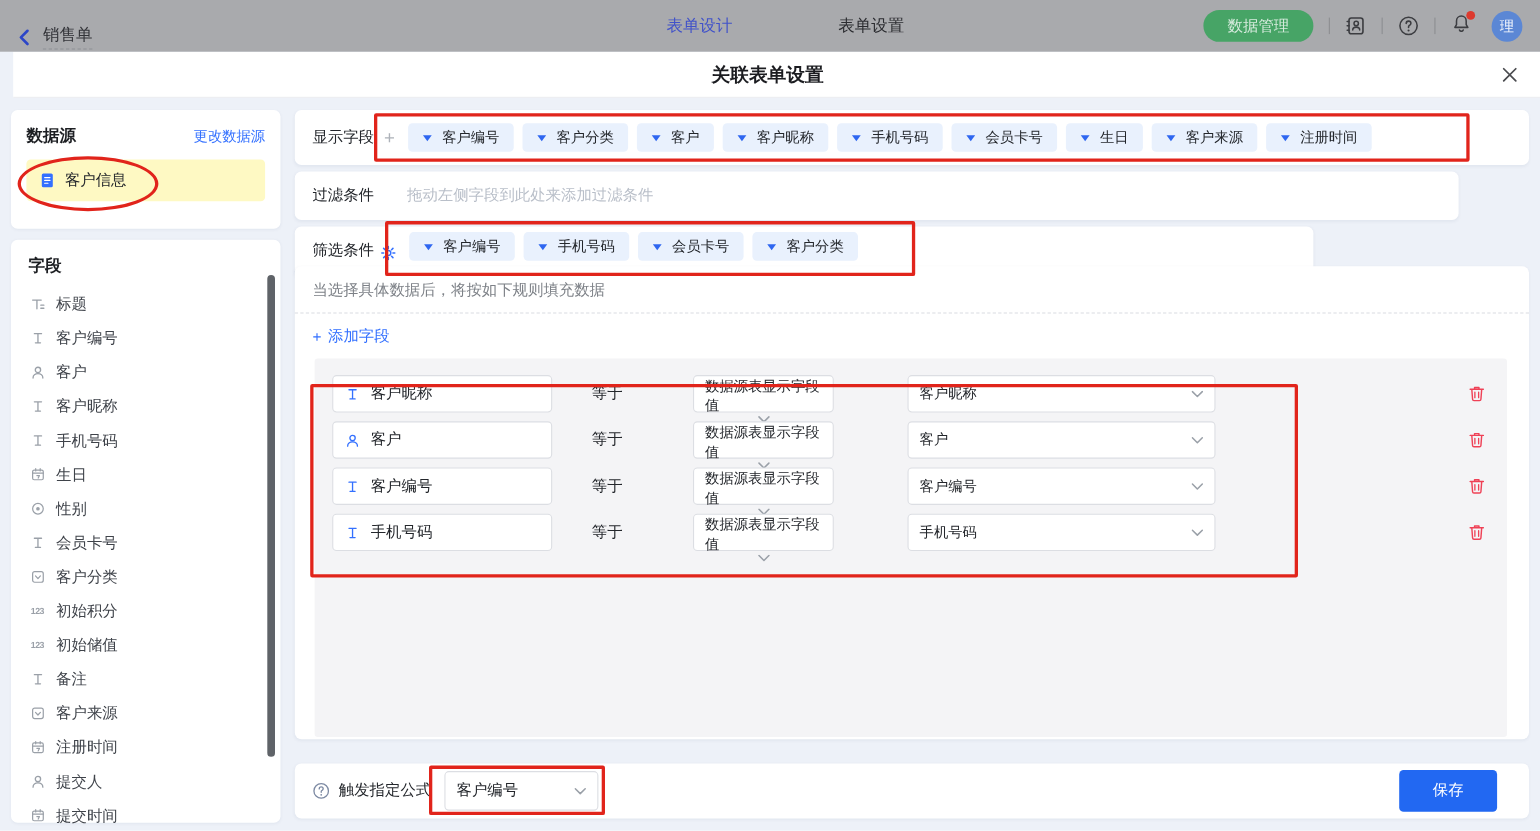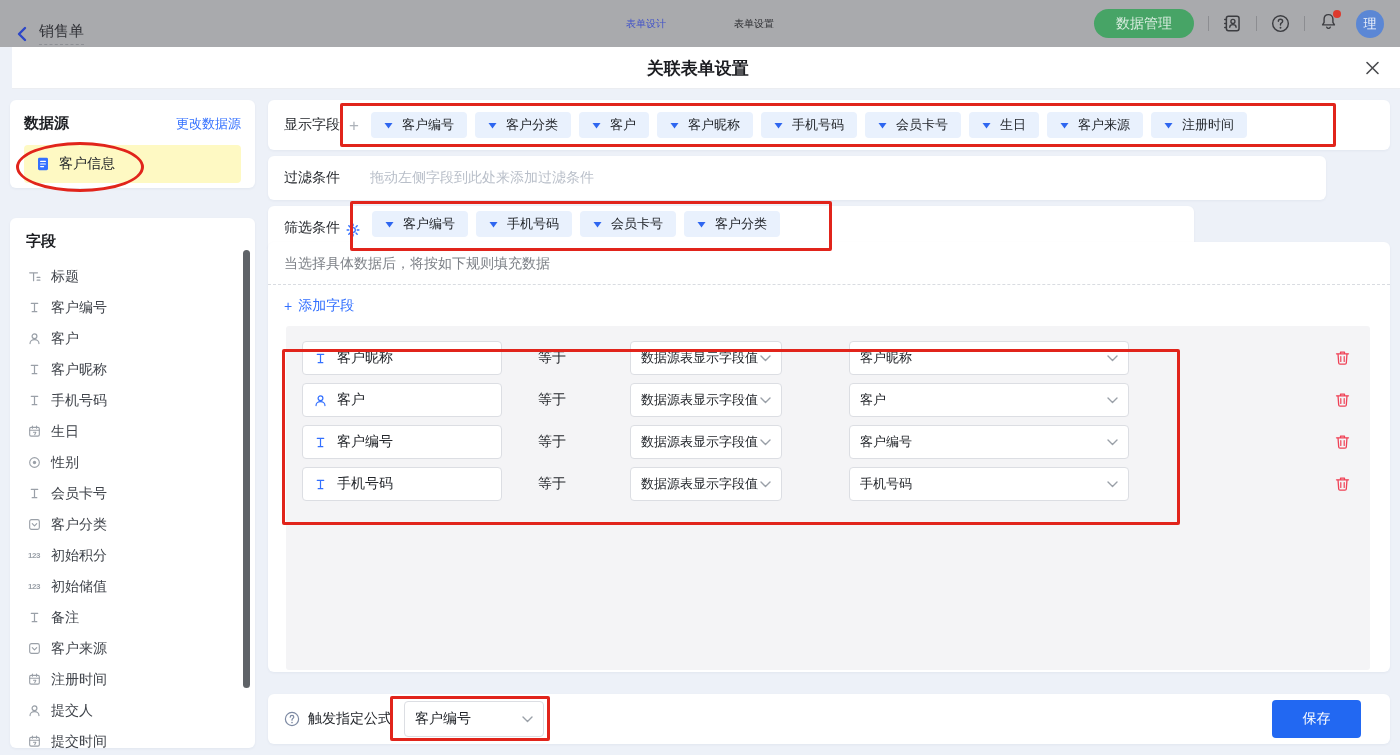--- a/index.html
+++ b/index.html
@@ -6,40 +6,40 @@
   body{font-family:"Liberation Sans","DejaVu Sans",sans-serif;-webkit-font-smoothing:antialiased;}
   .page{position:relative;width:1400px;height:755px;background:#edf1f8;overflow:hidden;}
 
   
   .topbar{position:absolute;top:0;left:0;right:0;height:47px;background:var(--topbar_bg,#a9aaad);
           display:flex;align-items:center;padding:0 16px;box-sizing:border-box;z-index:5;}
   .tb-back{display:flex;align-items:center;gap:12px;cursor:pointer;margin-top:20px;}
   .tb-back .back-ic{color:#2c46c8;display:flex;}
   .tb-title{font-size:15px;color:#323338;border-bottom:1px dashed #8e9095;padding-bottom:3px;}
   .tb-tabs{position:absolute;left:50%;top:0;transform:translateX(-50%);height:47px;display:flex;gap:68px;align-items:center;}
-  .tb-tab{font-size:10px;color:#2b2c30;cursor:pointer;}
+  .tb-tab{font-size:15px;color:#2b2c30;cursor:pointer;margin-left:28px;}
   .tb-tab.active{color:#4152c9;}
   .tb-right{margin-left:auto;display:flex;align-items:center;}
   .tb-green{height:29px;padding:0 22px;border-radius:15px;background:var(--green,#47a466);
             color:rgba(255,255,255,.78);font-size:14px;display:flex;align-items:center;cursor:pointer;}
   .tb-sep{width:1px;height:15px;background:#8c8d91;margin:0 14px;}
   .tb-ic{color:#3c3d41;display:flex;cursor:pointer;}
   .bell-wrap{position:relative;display:flex;}
   .bell-dot{position:absolute;top:-2px;right:-3px;width:8px;height:8px;border-radius:50%;background:#dd3a2e;}
   .avatar{width:28px;height:28px;border-radius:50%;background:var(--avatar,#5b87d5);color:rgba(255,255,255,.92);
           font-size:13px;display:flex;align-items:center;justify-content:center;margin-left:18px;cursor:pointer;}
 
   
   .modal-header{position:absolute;top:47px;left:12px;right:0;height:41px;background:#fff;border-bottom:1px solid #ebedf1;z-index:4;}
   .modal-title{position:absolute;left:50%;top:50%;transform:translate(-58%,-50%);font-size:17px;font-weight:600;color:#1b1c20;}
   .modal-close{position:absolute;right:20px;top:50%;transform:translateY(-50%);color:#4a4b4f;display:flex;cursor:pointer;}
 
   
   .card{position:absolute;background:#fff;border-radius:6px;box-shadow:0 1px 3px rgba(20,40,80,.05);box-sizing:border-box;}
-  #ds-card{left:10px;top:100px;width:245px;height:88px;}
+  #ds-card{left:10px;top:100px;width:245px;height:108px;}
   #fields-card{left:10px;top:218px;width:245px;height:530px;}
   #display-card{left:268px;top:100px;width:1122px;height:50px;display:flex;align-items:center;padding:0 16px;}
   #filter-card{left:268px;top:156px;width:1058px;height:44px;display:flex;align-items:center;padding:0 16px;}
   #screen-card{left:268px;top:206px;width:926px;height:46px;display:flex;align-items:flex-end;padding:15px 16px;}
   #rules-card{left:268px;top:242px;width:1122px;height:430px;}
   #footer-card{left:268px;top:694px;width:1122px;height:50px;display:flex;align-items:center;padding:0 16px;}
 
   
   .ds-head{display:flex;justify-content:space-between;align-items:center;padding:14px 14px 0;}
   .ds-title{font-size:15px;font-weight:700;color:#1d1f23;}
@@ -73,21 +73,21 @@
   .rules-panel{position:absolute;left:18px;right:20px;top:84px;bottom:2px;background:var(--panel,#f4f4f6);
                border-radius:3px;padding:15px 0 0 16px;box-sizing:border-box;}
   .rule-row{display:flex;align-items:center;height:34px;margin-bottom:8px;}
   .fieldbox{width:200px;height:34px;background:#fff;border:1px solid #dcdee3;border-radius:4px;display:flex;
             align-items:center;gap:9px;padding:0 10px;font-size:14px;color:#23262b;box-sizing:border-box;cursor:pointer;}
   .fb-ic{color:var(--accent,#3370ff);display:flex;width:15px;justify-content:center;}
   .op{margin-left:36px;width:32px;font-size:14px;color:#23262b;}
   .sel{height:34px;background:#fff;border:1px solid #dcdee3;border-radius:4px;display:flex;align-items:center;
        justify-content:space-between;padding:0 10px;font-size:13px;color:#23262b;box-sizing:border-box;cursor:pointer;}
   .sel .chev{color:#9aa0a8;display:flex;}
-  .sel.src{margin-left:60px;width:152px;}
+  .sel.src{margin-left:60px;width:128px;flex-direction:column;}
   .sel.val{margin-left:67px;width:280px;}
   .trash{margin-left:auto;margin-right:20px;color:#ef4156;display:flex;cursor:pointer;}
 
   
   .q-icon{color:#7d8aa3;display:flex;}
   .footer-label{font-size:14px;color:#23262b;margin-left:8px;}
   .footer-sel{margin-left:12px;width:140px;height:36px;font-size:14px;}
   .save-btn{margin-left:auto;margin-right:13px;width:89px;height:38px;background:var(--save,#2268f2);color:#fff;
             border-radius:4px;font-size:14px;display:flex;align-items:center;justify-content:center;cursor:pointer;}
 

